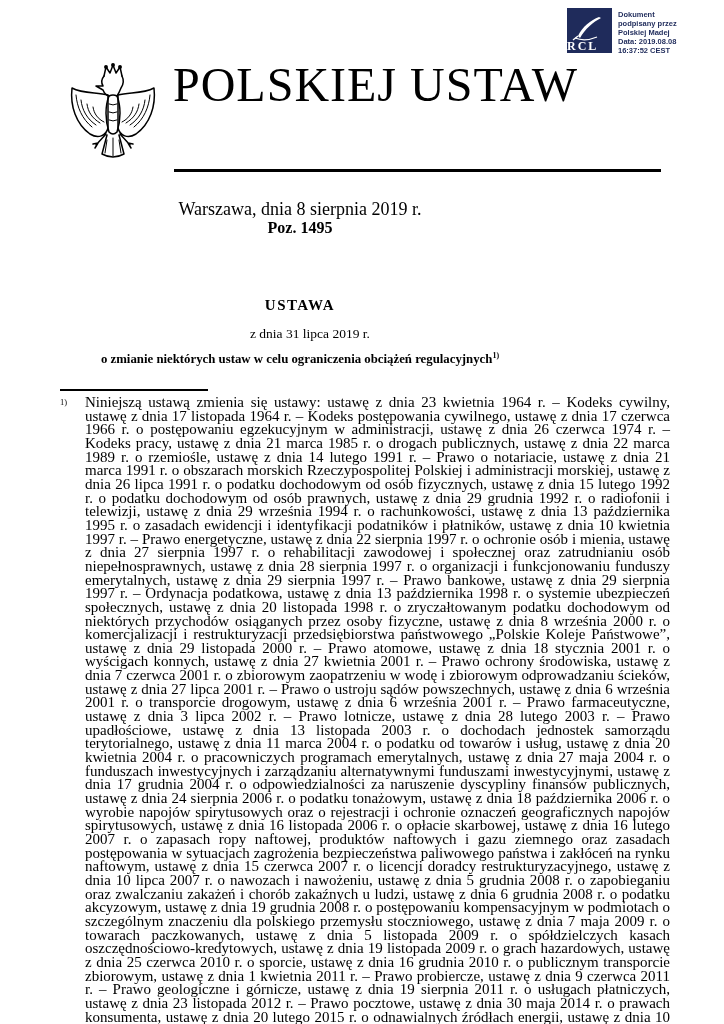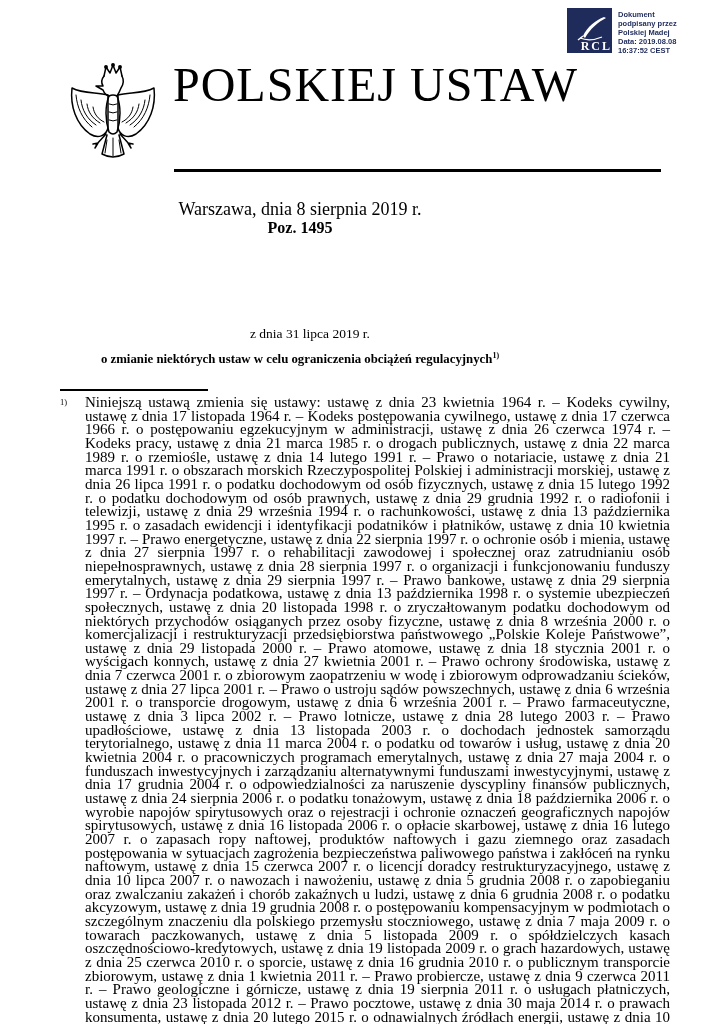--- a/index.html
+++ b/index.html
@@ -10,21 +10,21 @@
     color:#000;
     position:relative;
     overflow:hidden;
   }
   .page { position:absolute; inset:0; background:#fff; }
 
   
   .stamp { position:absolute; left:567px; top:8px; display:flex; gap:6px; }
   .stamp-logo {
     width:45px; height:45px; background:#1f2b5b;
-    display:flex; flex-direction:column; align-items:flex-end; justify-content:flex-end;
+    display:flex; flex-direction:column; align-items:flex-start; justify-content:flex-end;
     flex:0 0 auto;
   }
   .stamp-logo svg { display:block; margin-bottom:-2px; }
   .stamp-logo .rcl {
     color:#fff; font-family:"Liberation Serif", serif;
     font-size:12px; line-height:14px; letter-spacing:2px; font-weight:bold;
   }
   .stamp-text {
     font-family:"Liberation Sans", sans-serif;
     font-size:7.5px; line-height:9px; font-weight:700;
@@ -125,20 +125,21 @@
   </div>
 
   <div class="mast-text">
     <div class="mast-title">POLSKIEJ USTAW</div>
   </div>
   <div class="mast-rule"></div>
 
   <div class="cline place-date">Warszawa, dnia 8 sierpnia 2019 r.</div>
   <div class="cline poz">Poz. 1495</div>
 
+  <div class="cline act-type">USTAWA</div>
   <div class="cline act-date">z dnia 31 lipca 2019 r.</div>
   <div class="cline act-title"><span>o zmianie niektórych ustaw w celu ograniczenia obciążeń regulacyjnych</span><sup>1)</sup></div>
 
   <div class="fn-rule"></div>
   <div class="footnote">
     <div class="fn-marker">1)</div>
     <div class="fn-text">Niniejszą ustawą zmienia się ustawy: ustawę z dnia 23 kwietnia 1964 r. – Kodeks cywilny, ustawę z dnia 17 listopada 1964 r. – Kodeks postępowania cywilnego, ustawę z dnia 17 czerwca 1966 r. o postępowaniu egzekucyjnym w administracji, ustawę z dnia 26 czerwca 1974 r. – Kodeks pracy, ustawę z dnia 21 marca 1985 r. o drogach publicznych, ustawę z dnia 22 marca 1989 r. o rzemiośle, ustawę z dnia 14 lutego 1991 r. – Prawo o notariacie, ustawę z dnia 21 marca 1991 r. o obszarach morskich Rzeczypospolitej Polskiej i administracji morskiej, ustawę z dnia 26 lipca 1991 r. o podatku dochodowym od osób fizycznych, ustawę z dnia 15 lutego 1992 r. o podatku dochodowym od osób prawnych, ustawę z dnia 29 grudnia 1992 r. o radiofonii i telewizji, ustawę z dnia 29 września 1994 r. o rachunkowości, ustawę z dnia 13 października 1995 r. o zasadach ewidencji i identyfikacji podatników i płatników, ustawę z dnia 10 kwietnia 1997 r. – Prawo energetyczne, ustawę z dnia 22 sierpnia 1997 r. o ochronie osób i mienia, ustawę z dnia 27 sierpnia 1997 r. o rehabilitacji zawodowej i społecznej oraz zatrudnianiu osób niepełnosprawnych, ustawę z dnia 28 sierpnia 1997 r. o organizacji i funkcjonowaniu funduszy emerytalnych, ustawę z dnia 29 sierpnia 1997 r. – Prawo bankowe, ustawę z dnia 29 sierpnia 1997 r. – Ordynacja podatkowa, ustawę z dnia 13 października 1998 r. o systemie ubezpieczeń społecznych, ustawę z dnia 20 listopada 1998 r. o zryczałtowanym podatku dochodowym od niektórych przychodów osiąganych przez osoby fizyczne, ustawę z dnia 8 września 2000 r. o komercjalizacji i restrukturyzacji przedsiębiorstwa państwowego „Polskie Koleje Państwowe”, ustawę z dnia 29 listopada 2000 r. – Prawo atomowe, ustawę z dnia 18 stycznia 2001 r. o wyścigach konnych, ustawę z dnia 27 kwietnia 2001 r. – Prawo ochrony środowiska, ustawę z dnia 7 czerwca 2001 r. o zbiorowym zaopatrzeniu w wodę i zbiorowym odprowadzaniu ścieków, ustawę z dnia 27 lipca 2001 r. – Prawo o ustroju sądów powszechnych, ustawę z dnia 6 września 2001 r. o transporcie drogowym, ustawę z dnia 6 września 2001 r. – Prawo farmaceutyczne, ustawę z dnia 3 lipca 2002 r. – Prawo lotnicze, ustawę z dnia 28 lutego 2003 r. – Prawo upadłościowe, ustawę z dnia 13 listopada 2003 r. o dochodach jednostek samorządu terytorialnego, ustawę z dnia 11 marca 2004 r. o podatku od towarów i usług, ustawę z dnia 20 kwietnia 2004 r. o pracowniczych programach emerytalnych, ustawę z dnia 27 maja 2004 r. o funduszach inwestycyjnych i zarządzaniu alternatywnymi funduszami inwestycyjnymi, ustawę z dnia 17 grudnia 2004 r. o odpowiedzialności za naruszenie dyscypliny finansów publicznych, ustawę z dnia 24 sierpnia 2006 r. o podatku tonażowym, ustawę z dnia 18 października 2006 r. o wyrobie napojów spirytusowych oraz o rejestracji i ochronie oznaczeń geograficznych napojów spirytusowych, ustawę z dnia 16 listopada 2006 r. o opłacie skarbowej, ustawę z dnia 16 lutego 2007 r. o zapasach ropy naftowej, produktów naftowych i gazu ziemnego oraz zasadach postępowania w sytuacjach zagrożenia bezpieczeństwa paliwowego państwa i zakłóceń na rynku naftowym, ustawę z dnia 15 czerwca 2007 r. o licencji doradcy restrukturyzacyjnego, ustawę z dnia 10 lipca 2007 r. o nawozach i nawożeniu, ustawę z dnia 5 grudnia 2008 r. o zapobieganiu oraz zwalczaniu zakażeń i chorób zakaźnych u ludzi, ustawę z dnia 6 grudnia 2008 r. o podatku akcyzowym, ustawę z dnia 19 grudnia 2008 r. o postępowaniu kompensacyjnym w podmiotach o szczególnym znaczeniu dla polskiego przemysłu stoczniowego, ustawę z dnia 7 maja 2009 r. o towarach paczkowanych, ustawę z dnia 5 listopada 2009 r. o spółdzielczych kasach oszczędnościowo-kredytowych, ustawę z dnia 19 listopada 2009 r. o grach hazardowych, ustawę z dnia 25 czerwca 2010 r. o sporcie, ustawę z dnia 16 grudnia 2010 r. o publicznym transporcie zbiorowym, ustawę z dnia 1 kwietnia 2011 r. – Prawo probiercze, ustawę z dnia 9 czerwca 2011 r. – Prawo geologiczne i górnicze, ustawę z dnia 19 sierpnia 2011 r. o usługach płatniczych, ustawę z dnia 23 listopada 2012 r. – Prawo pocztowe, ustawę z dnia 30 maja 2014 r. o prawach konsumenta, ustawę z dnia 20 lutego 2015 r. o odnawialnych źródłach energii, ustawę z dnia 10 czerwca 2016 r. o Bankowym Funduszu Gwarancyjnym, systemie gwarantowania depozytów oraz przymusowej restrukturyzacji, ustawę z dnia 6 lipca 2016 r. o aktywizacji przemysłu okrętowego i przemysłów komplementarnych, ustawę z dnia 20 lipca 2017 r. – Prawo wodne, ustawę z dnia 11 stycznia 2018 r. o elektromobilności i paliwach alternatywnych, ustawę z dnia 6 marca 2018 r. – Prawo przedsiębiorców, ustawę z dnia 6 marca 2018 r. o Centralnej Ewidencji i Informacji o Działalności Gospodarczej i Punkcie Informacji dla Przedsiębiorcy, ustawę z dnia 6 marca 2018 r. o zasadach uczestnictwa przedsiębiorców zagranicznych i innych osób zagranicznych w obrocie gospodarczym na terytorium Rzeczypospolitej Polskiej, ustawę z dnia 10 maja 2018 r. o wspieraniu nowych inwestycji, ustawę z dnia 15 czerwca 2018 r. o zmianie ustawy – Prawo geologiczne i górnicze oraz niektórych innych ustaw, ustawę z dnia 5 lipca 2018 r.</div>
   </div>
 
 </div>

